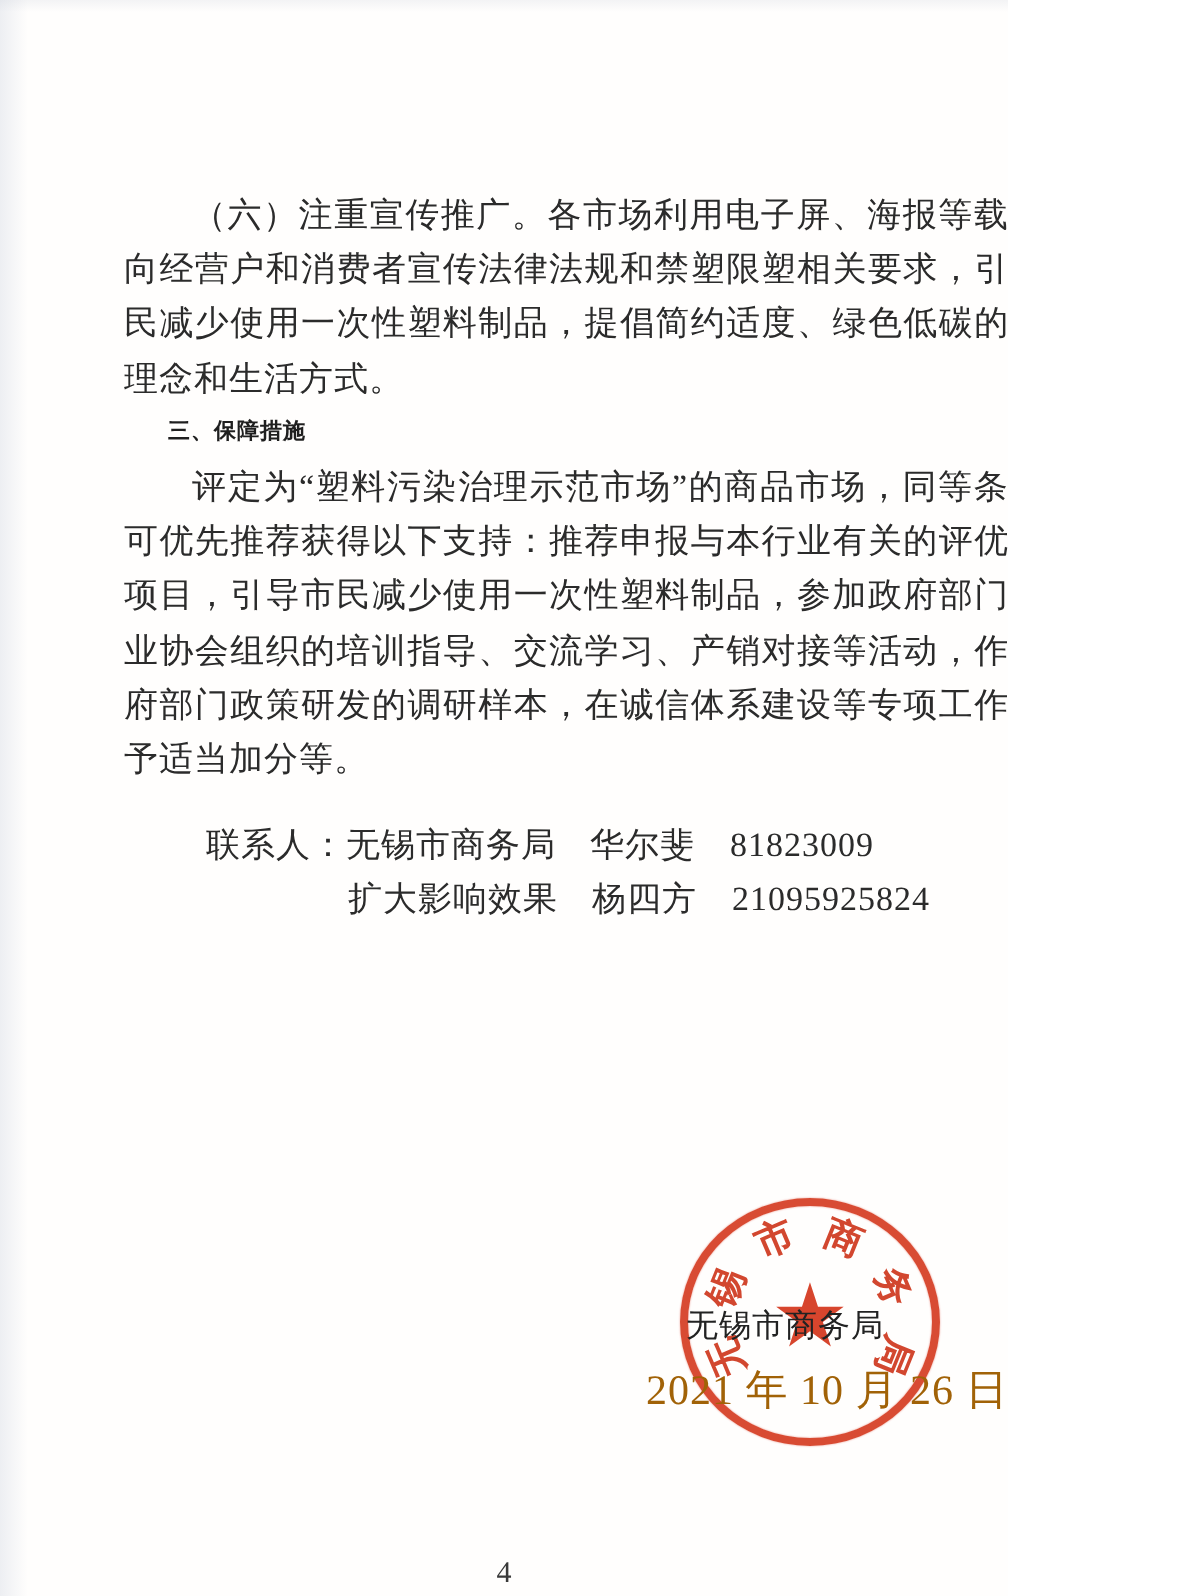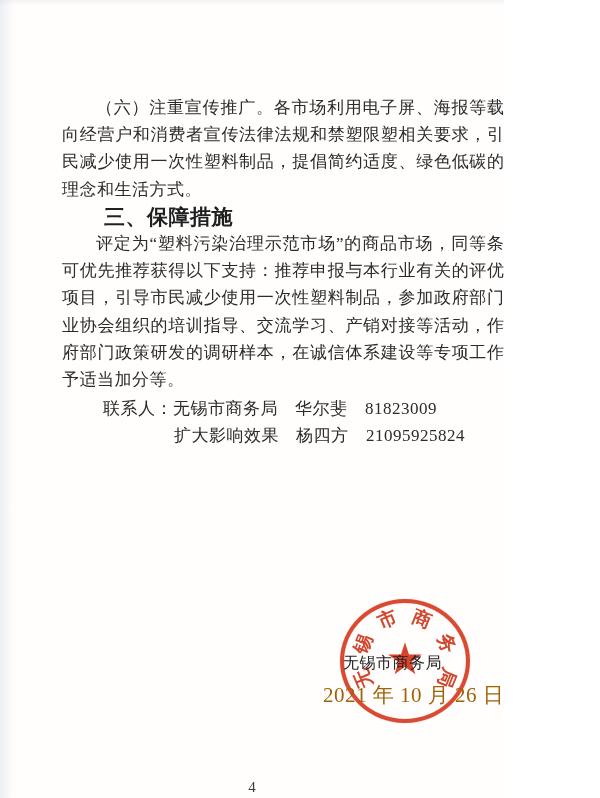--- a/index.html
+++ b/index.html
@@ -39,25 +39,25 @@
     text-justify: inter-character;
   }
   .body-text p {
     margin: 0;
     text-indent: 2em;
   }
   .section-heading {
     font-family: "Liberation Sans", sans-serif;
     font-weight: bold;
     text-indent: 2em;
-    font-size: 21px;
+    font-size: 11px;
     color: #1f1f1f;
   }
 
-  .contacts { margin-top: 2px; padding-left: 41px; font-family: Liberation Serif, serif; }
+  .contacts { margin-top: 16px; padding-left: 41px; font-family: Liberation Serif, serif; }
   .contact-row { white-space: nowrap; }
   .contact-label { display: inline-block; }
   .contact-row.indent { padding-left: 71px; }
   .contact-org  { display: inline-block; width: 122px; }
   .contact-name { display: inline-block; width: 70px; }
   .contact-phone{ display: inline-block; }
 
   
   .seal {
     position: absolute;

